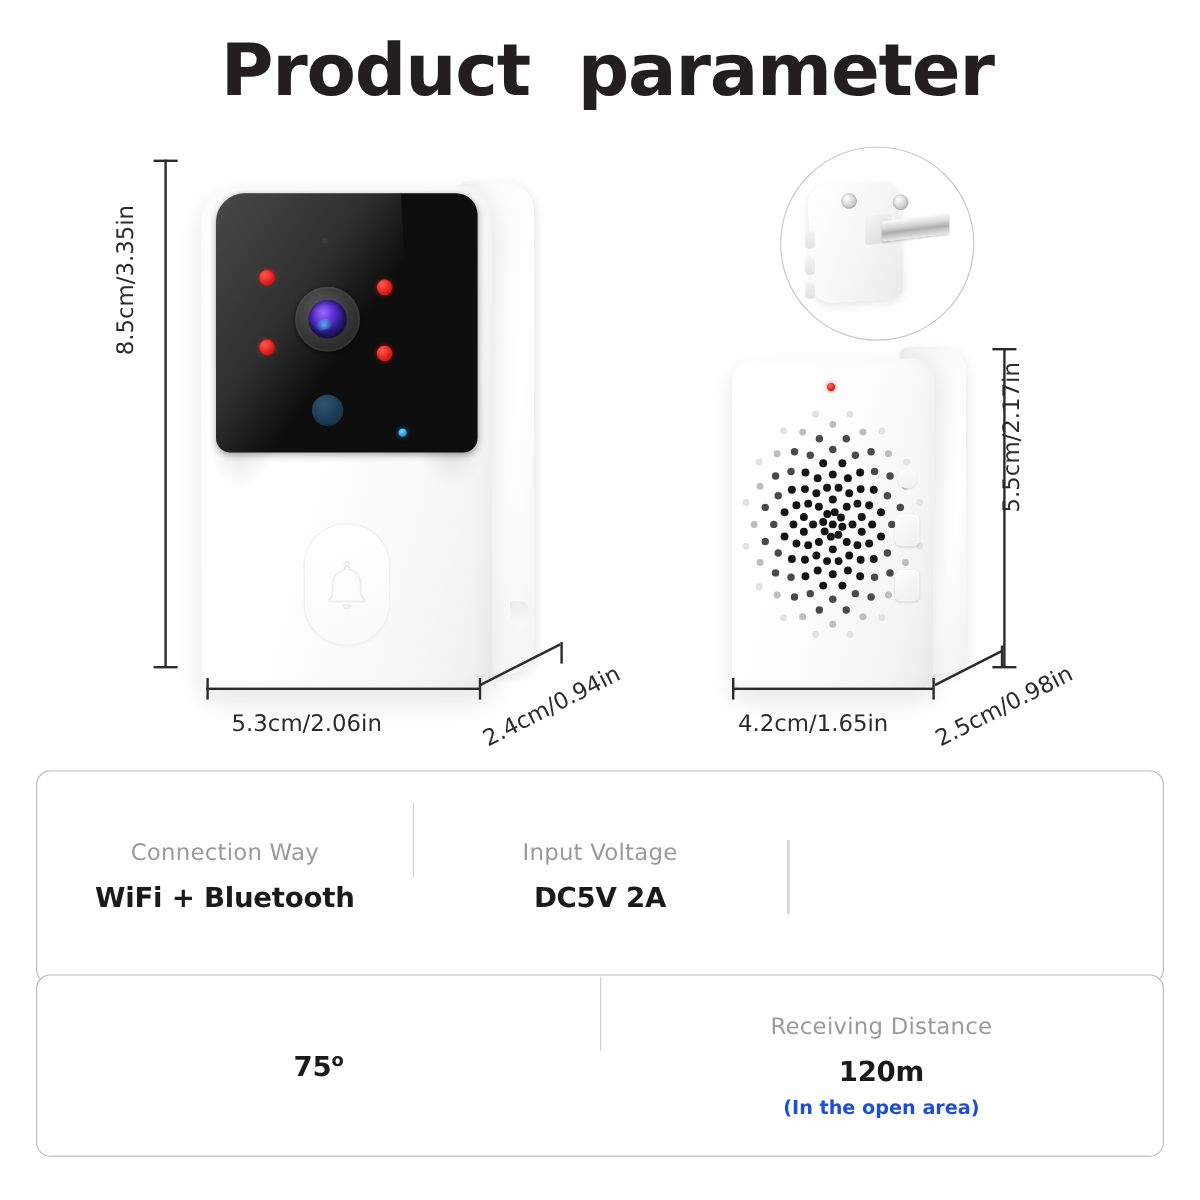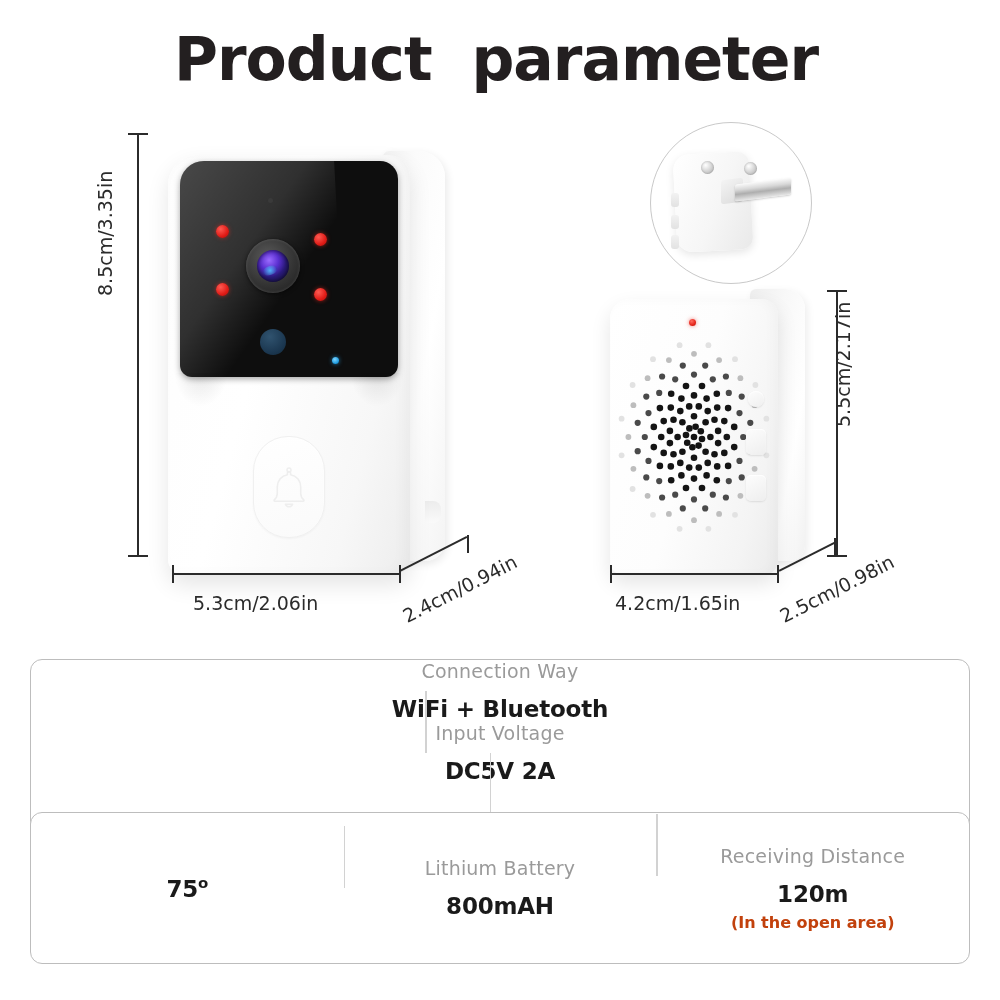--- a/index.html
+++ b/index.html
@@ -12,21 +12,21 @@
     height: 1000px;
     position: relative;
     overflow: hidden;
     font-family: "Liberation Sans", sans-serif;
     -webkit-font-smoothing: antialiased;
   }
 
   
   #page-title {
     position: absolute;
-    left: 2px;
+    left: 12px;
     top: 24px;
     width: 988px;
     text-align: center;
     font-family: "DejaVu Sans", sans-serif;
     font-weight: bold;
     font-size: 60px;
     letter-spacing: -1px;
     color: #231f20;
     white-space: pre;
   }
@@ -352,21 +352,21 @@
     position: absolute;
     left: 30px;
     width: 940px;
     border: 1.4px solid #bdbdbd;
     border-radius: 12px;
     background: #ffffff;
     box-sizing: border-box;
     display: flex;
     align-items: center;
   }
-  #spec-panel-1 { top: 659px; height: 178px; flex-direction: column; }
+  #spec-panel-1 { top: 642px; height: 178px; }
   #spec-panel-2 { top: 812px; height: 152px; }
   .spec-cell {
     flex: 1 1 0;
     text-align: center;
     position: relative;
     padding: 0 10px;
     box-sizing: border-box;
   }
   .spec-cell + .spec-cell::before {
     content: "";
@@ -388,21 +388,21 @@
     font-family: "DejaVu Sans", sans-serif;
     font-size: 23px;
     font-weight: bold;
     color: #1a1a1a;
     letter-spacing: -0.2px;
   }
   .spec-note {
     font-family: "DejaVu Sans", sans-serif;
     font-size: 16px;
     font-weight: bold;
-    color: #c2410c;
+    color: #1d4ed8;
     margin-top: 6px;
   }
   .spec-sup {
     font-size: 0.65em;
     vertical-align: super;
   }
 </style>
 </head>
 <body>
 
@@ -636,21 +636,17 @@
   </div>
   <div class="spec-cell">
   </div>
 </div>
 
 <div class="spec-panel" id="spec-panel-2">
   <div class="spec-cell">
     <div class="spec-value"><span>75</span><span class="spec-sup">o</span></div>
   </div>
   <div class="spec-cell">
-    <div class="spec-label">Lithium Battery</div>
-    <div class="spec-value">800mAH</div>
-  </div>
-  <div class="spec-cell">
     <div class="spec-label">Receiving Distance</div>
     <div class="spec-value">120m</div>
     <div class="spec-note">(In the open area)</div>
   </div>
 </div>
 
 </body></html>

